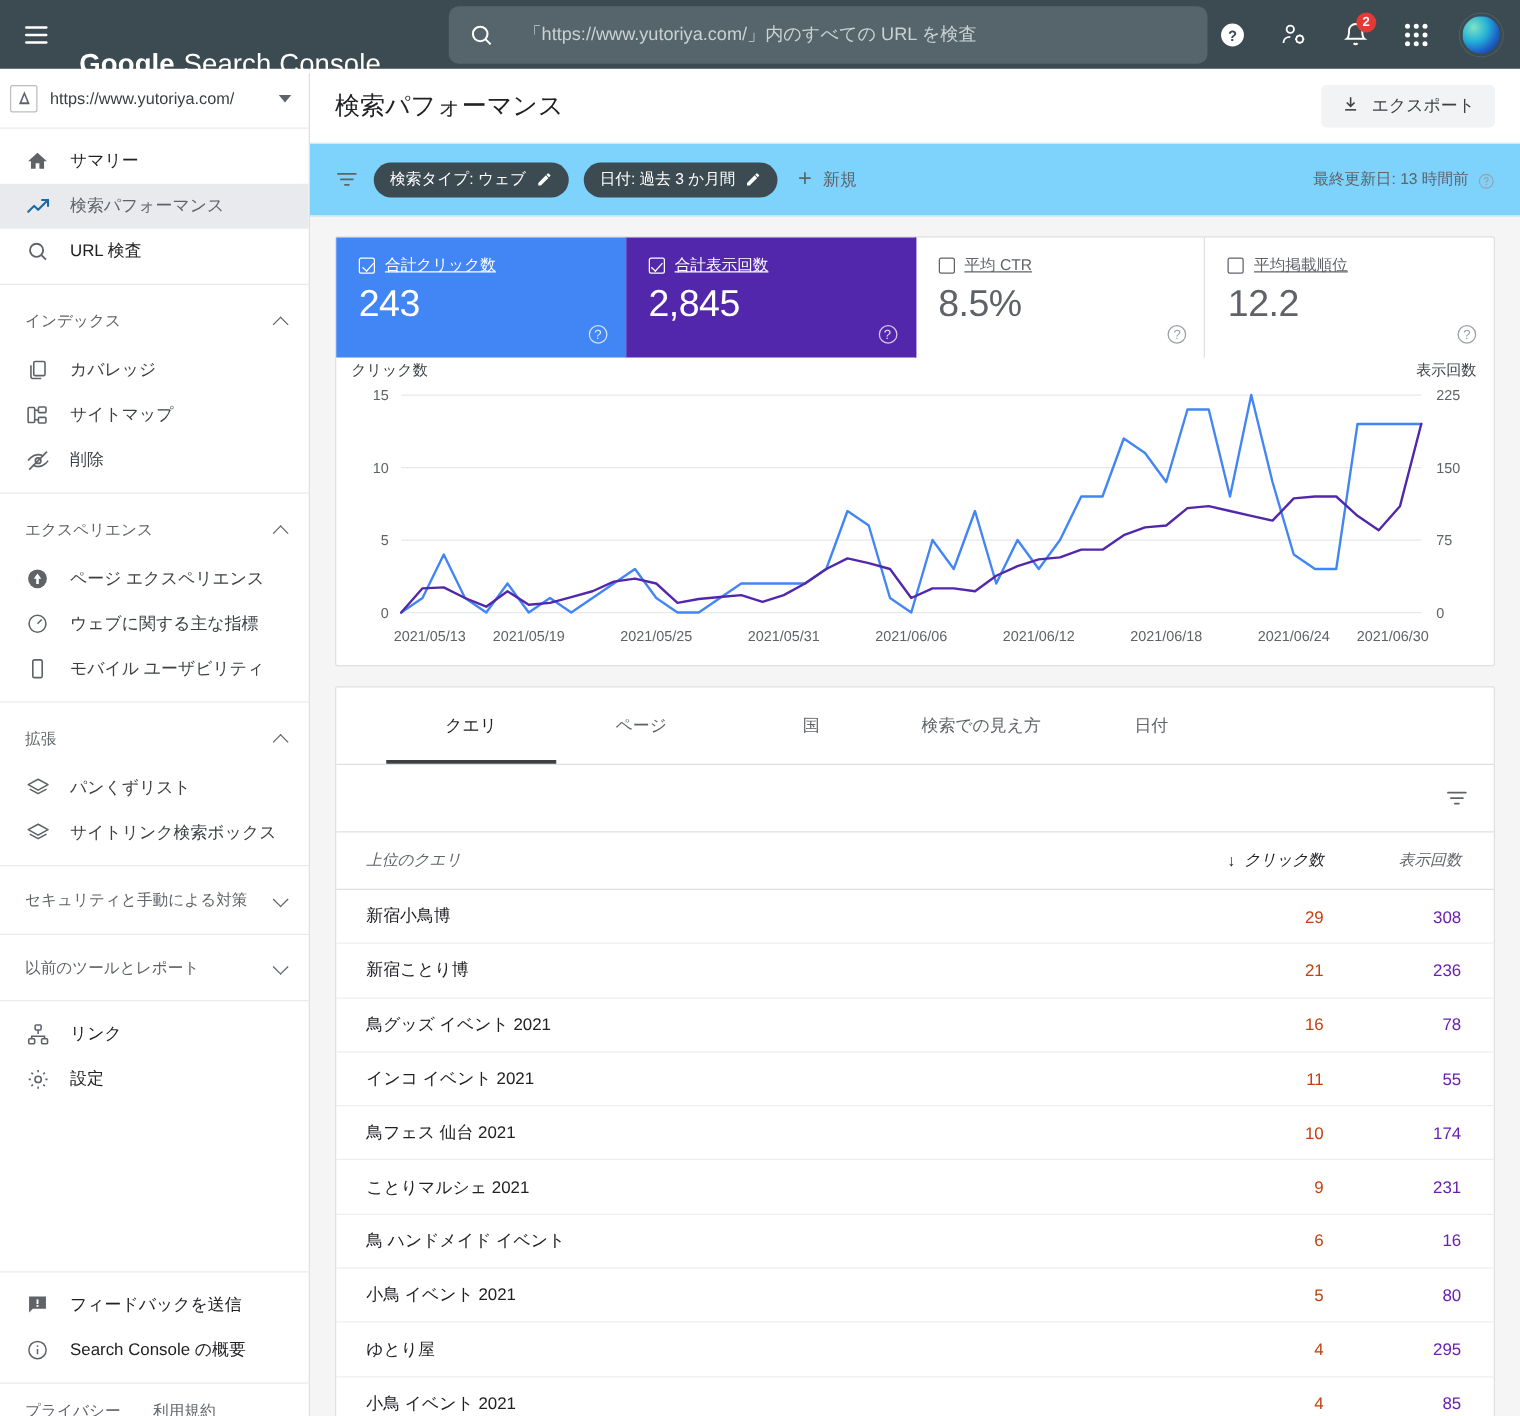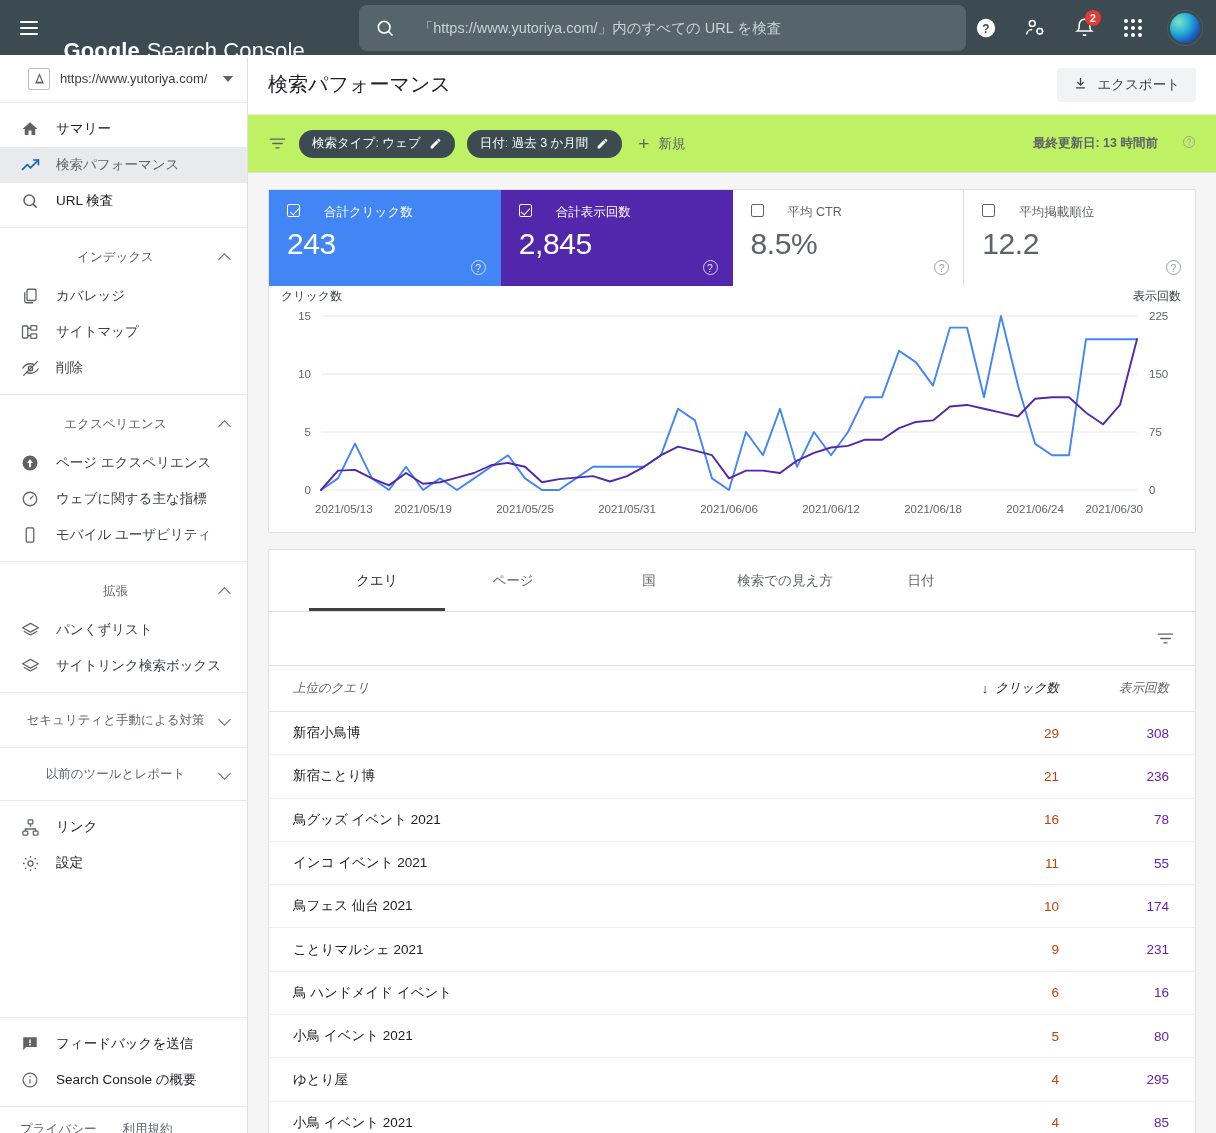--- a/index.html
+++ b/index.html
@@ -70,21 +70,21 @@
   
   .body-wrap { display: flex; height: 1078px; }
 
   
   .sidebar {
     width: 248px; flex: 0 0 248px; background: #fff;
     border-right: 1px solid #e0e0e0; height: 1078px;
     overflow: hidden; position: relative; font-size: 13.5px;
   }
   .prop-selector {
-    height: 48px; display: flex; align-items: center; padding: 0 10px 0 28px;
+    height: 48px; display: flex; align-items: center; padding: 0 10px 0 8px;
     border-bottom: 1px solid #e8eaed; cursor: pointer; gap: 10px; justify-content: center;
   }
   .prop-icon {
     width: 22px; height: 22px; border: 1px solid #bdbdbd; border-radius: 2px;
     display: flex; align-items: center; justify-content: center; flex: 0 0 auto;
   }
   .prop-url { font-size: 13px; color: #3c4043; flex: 1 1 auto; overflow: hidden; text-overflow: ellipsis; white-space: nowrap; }
   .caret-dn { width: 0; height: 0; border-left: 5px solid transparent; border-right: 5px solid transparent; border-top: 6px solid #5f6368; flex: 0 0 auto; margin-right: 4px; }
 
   .nav-group { padding: 8px 0; border-bottom: 1px solid #e8eaed; }
@@ -93,21 +93,21 @@
     padding: 0 16px 0 20px; cursor: pointer; color: #3c4043;
     font-size: 13.5px; position: relative;
   }
   .nav-item.active { background: #e8eaed; color: #1967a5; }
   .nav-item.active .ni-label { color: #5f6368; }
   .nav-item.bold .ni-label { color: #202124; }
   .ni-ico { width: 20px; height: 20px; flex: 0 0 20px; display: flex; align-items: center; justify-content: center; }
   .ni-label { white-space: nowrap; }
   .sec-head {
     height: 42px; display: flex; align-items: center; padding: 0 16px 0 20px;
-    color: #5f6368; font-size: 12.5px; cursor: pointer; gap: 8px; text-align: center;
+    color: #5f6368; font-size: 12.5px; cursor: pointer; gap: 8px;
   }
   .sec-head .sh-label { flex: 1 1 auto; line-height: 1.35; }
   .chev { width: 12px; height: 12px; flex: 0 0 12px; position: relative; }
   .chev::before {
     content: ""; position: absolute; left: 1px; top: 3px;
     width: 8px; height: 8px; border-left: 1.6px solid #5f6368; border-bottom: 1.6px solid #5f6368;
   }
   .chev.up::before { transform: rotate(135deg); top: 4px; }
   .chev.dn::before { transform: rotate(-45deg); top: 1px; }
   .sec-head.two-line { height: 54px; align-items: center; }
@@ -122,45 +122,45 @@
     padding: 0 20px 0 20px; border-bottom: 1px solid #ececec;
   }
   .page-title { font-size: 20px; color: #202124; font-weight: 400; }
   .export-btn {
     margin-left: auto; display: flex; align-items: center; gap: 9px;
     background: #f1f3f4; border: 0; border-radius: 4px; height: 34px;
     padding: 0 16px; color: #3c4043; font-size: 13.5px; cursor: pointer;
     font-family: "Liberation Sans", "DejaVu Sans", sans-serif;
   }
   .filterbar {
-    background: #bef264; height: 58px; display: flex; align-items: center;
+    background: #7dd3fc; height: 58px; display: flex; align-items: center;
     padding: 0 20px 0 20px; gap: 12px; border-bottom: 1px solid #e0e0e0;
   }
   .chip {
     background: #3C4B51; color: #fff; height: 28px; border-radius: 14px;
     display: flex; align-items: center; gap: 8px; padding: 0 13px;
     font-size: 12.5px; cursor: pointer; white-space: nowrap;
   }
   .new-filter { display: flex; align-items: center; gap: 9px; color: #5f6368; font-size: 13.5px; cursor: pointer; margin-left: 4px; }
   .plus { font-size: 19px; line-height: 1; color: #5f6368; }
-  .last-upd { margin-left: auto; color: #5f6368; font-size: 12.5px; display: flex; align-items: flex-start; gap: 24px; font-weight: bold; }
+  .last-upd { margin-left: auto; color: #5f6368; font-size: 12.5px; display: flex; align-items: flex-end; gap: 7px; }
 
   .scroll-area { height: 960px; overflow: hidden; padding: 16px 20px 0 20px; }
 
   
   .card { background: #fff; border: 1px solid #e0e0e0; border-radius: 2px; }
   .metrics { display: flex; height: 96px; }
   .metric {
     flex: 1 1 0; border-right: 1px solid #e0e0e0; padding: 14px 16px 0 18px;
     position: relative; cursor: pointer;
   }
   .metric:last-child { border-right: 0; }
   .metric.sel-clicks { background: #4285F4; border-right-color: #4285F4; }
   .metric.sel-impr { background: #5327AB; border-right-color: #5327AB; }
-  .m-top { display: flex; align-items: flex-start; gap: 24px; font-size: 12.5px; }
+  .m-top { display: flex; align-items: center; gap: 8px; font-size: 12.5px; text-decoration: underline; }
   .metric.sel-clicks .m-top, .metric.sel-impr .m-top { color: #fff; }
   .metric.plain .m-top { color: #5f6368; }
   .cbox { width: 13px; height: 13px; border: 1.5px solid #5f6368; border-radius: 2px; flex: 0 0 13px; position: relative; }
   .metric.sel-clicks .cbox, .metric.sel-impr .cbox { border-color: #fff; }
   .cbox.checked::after {
     content: ""; position: absolute; left: 3.5px; top: 0.5px;
     width: 4px; height: 8px; border: solid #fff; border-width: 0 1.7px 1.7px 0; transform: rotate(42deg);
   }
   .m-val { font-size: 30px; margin-top: 6px; font-weight: 400; letter-spacing: -.4px; }
   .metric.sel-clicks .m-val, .metric.sel-impr .m-val { color: #fff; }

